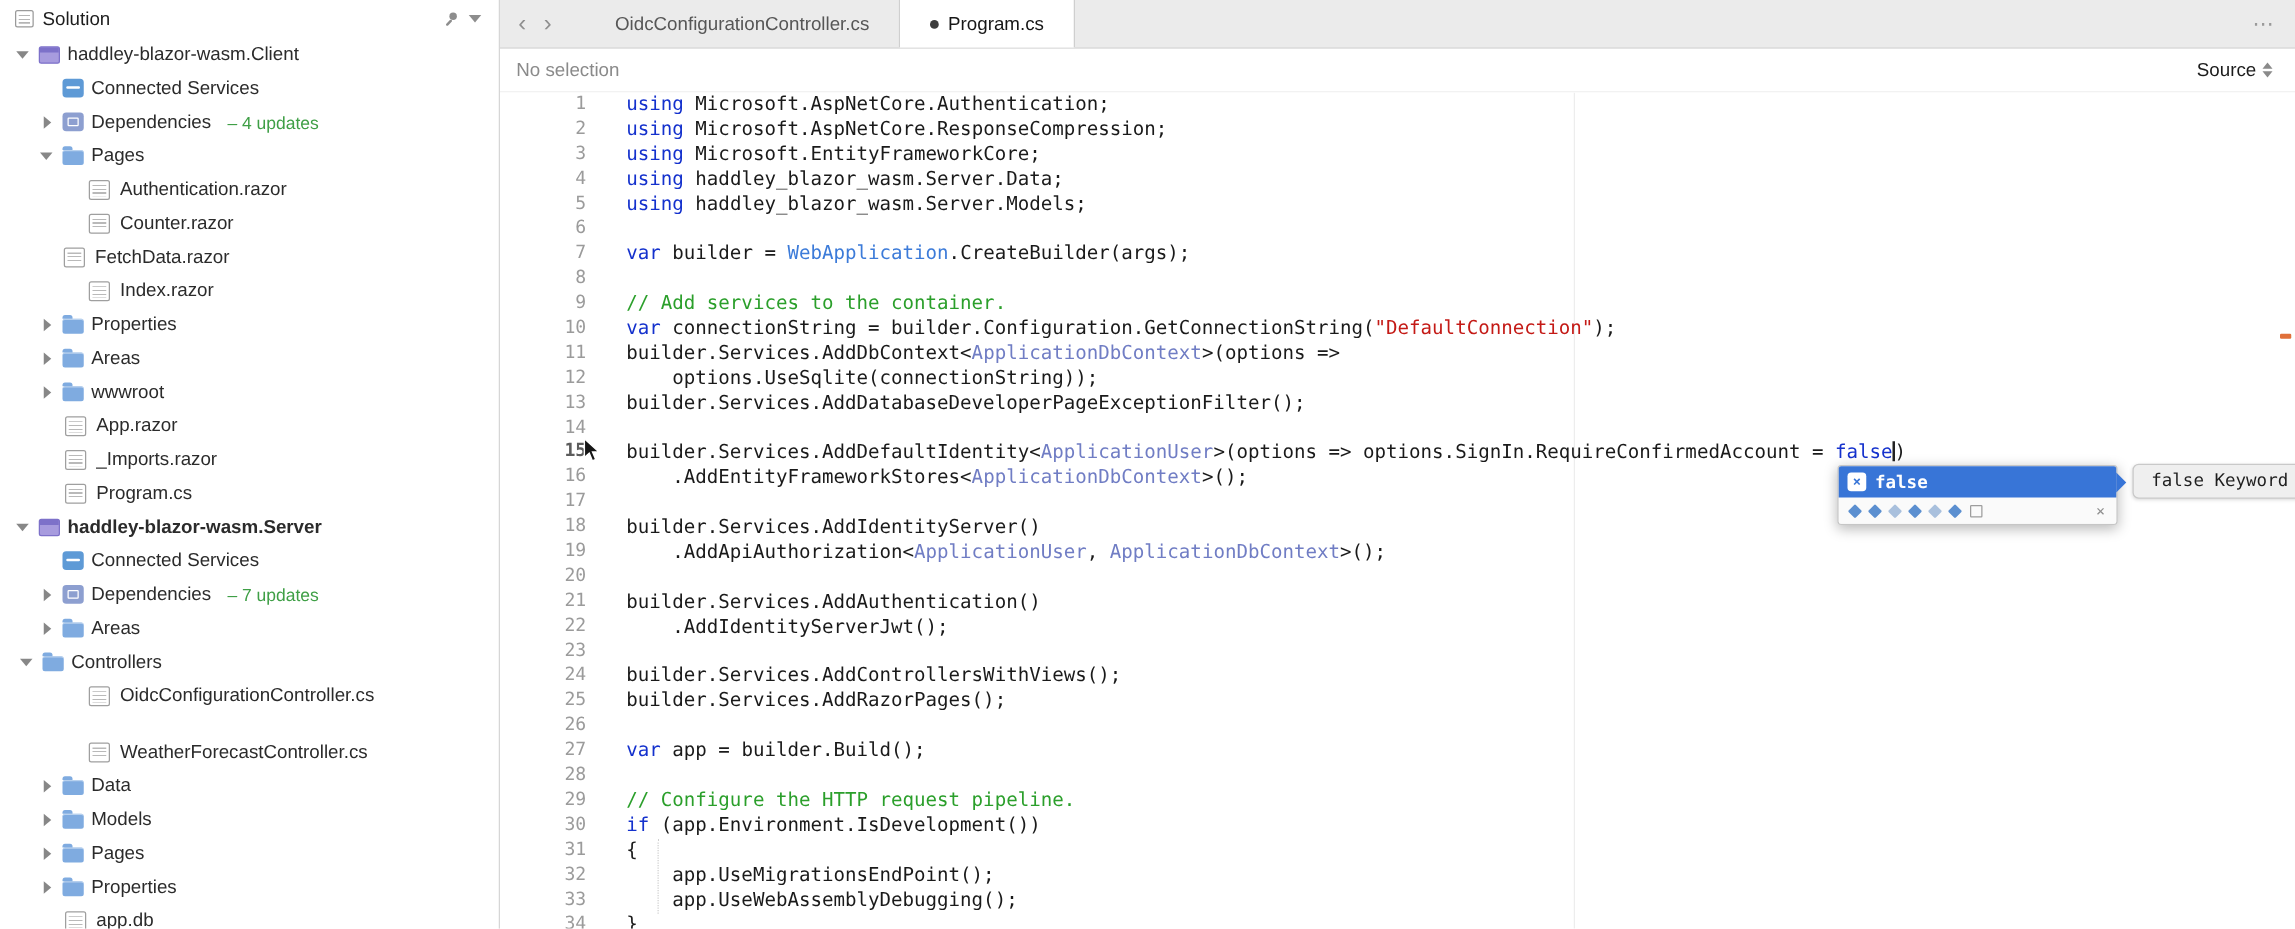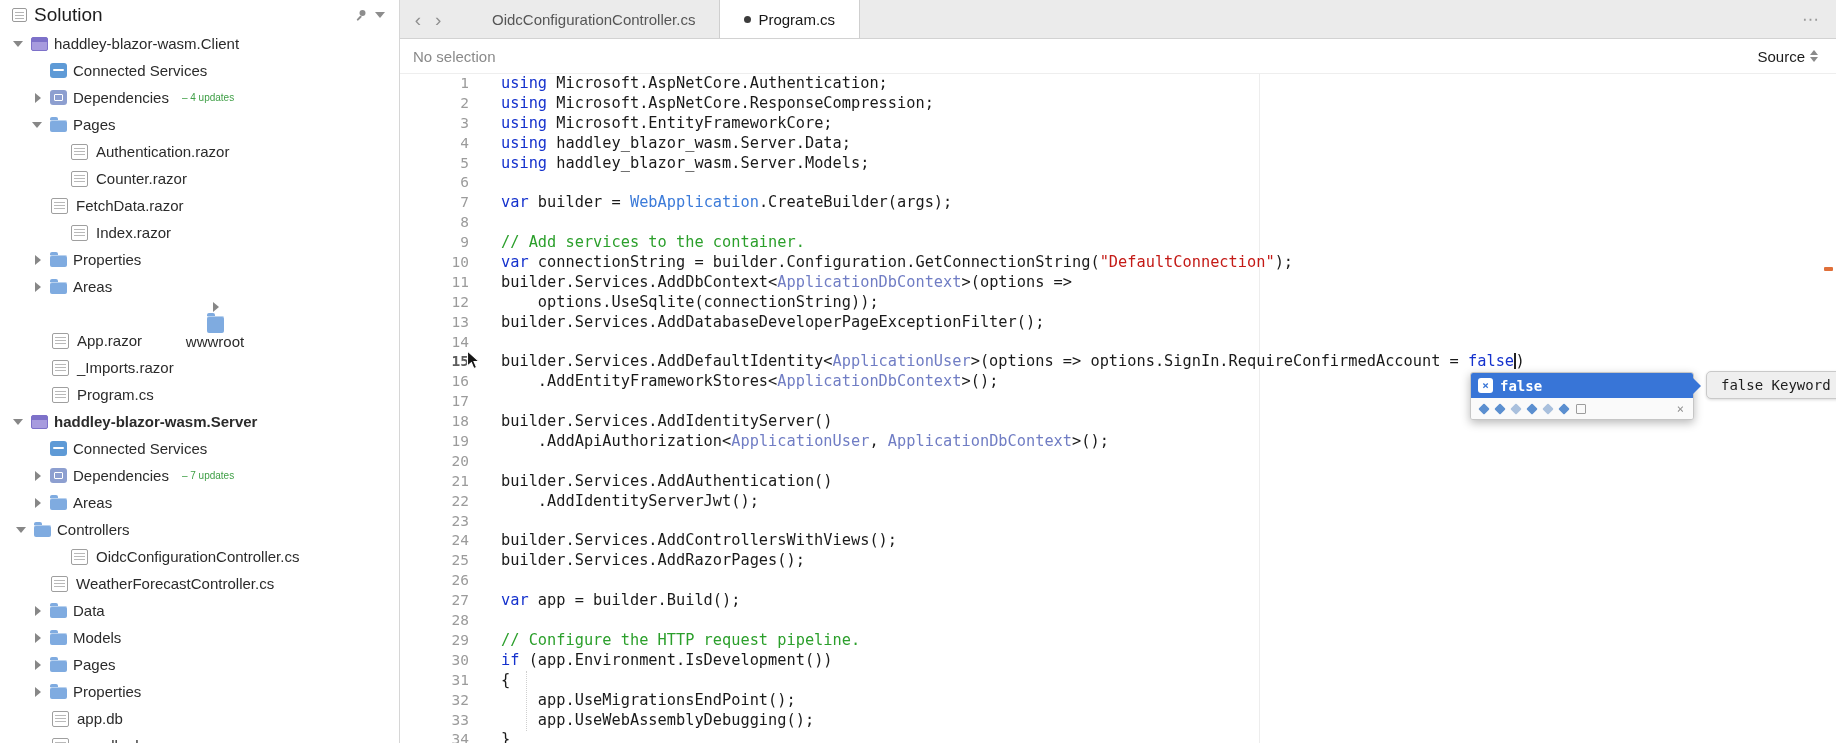--- a/index.html
+++ b/index.html
@@ -9,42 +9,42 @@
     font-family:"Liberation Sans", sans-serif; -webkit-font-smoothing:antialiased;
   }
   .app { display:flex; width:1836px; height:743px; }
 
   
   .sidebar { width:400px; flex:0 0 400px; border-right:1px solid #d6d6d6; background:#fff; overflow:hidden; }
   .sidebar-header { height:30px; display:flex; align-items:center; padding:0 14px 0 12px; gap:7px; }
   .sol-icon { width:15px; height:14px; border:1px solid #9a9a9a; border-radius:2px; position:relative; }
   .sol-icon::before { content:""; position:absolute; left:2px; right:2px; top:3px; height:7px;
     background:repeating-linear-gradient(to bottom,#b5b5b5 0 1px, transparent 1px 3px); }
-  .sidebar-header .title { font-size:19px; color:#1d1d1d; }
+  .sidebar-header .title { font-size:15px; color:#1d1d1d; }
   .sidebar-header .spacer { flex:1; }
   .hdr-chev { width:0; height:0; border-left:5px solid transparent; border-right:5px solid transparent; border-top:6px solid #8d8d8d; }
   .tree { font-size:15px; color:#2b2b2b; }
   .tree-row { height:27px; display:flex; align-items:center; column-gap:6px; white-space:nowrap; }
   .tree-row.bold .tlabel { font-weight:bold; }
   .chev { width:13px; height:13px; flex:0 0 13px; position:relative; }
   .chev.col::before { content:""; position:absolute; left:4px; top:2px; border-left:6px solid #878787; border-top:5px solid transparent; border-bottom:5px solid transparent; }
   .chev.exp::before { content:""; position:absolute; left:1px; top:4px; border-top:6px solid #878787; border-left:5px solid transparent; border-right:5px solid transparent; }
   .ticon { width:17px; height:15px; flex:0 0 17px; position:relative; }
   .ticon.folder { background:#7fabe0; height:12px; margin-top:3px; border-radius:2px; box-shadow:inset 0 1px 0 rgba(255,255,255,.45); }
   .ticon.folder::before { content:""; position:absolute; top:-3px; left:0; width:8px; height:3px; background:#7fabe0; border-radius:2px 2px 0 0; }
   .ticon.project { width:16px; height:14px; margin-top:1px; background:#a79bde; border:1px solid #7d71c9; border-radius:2px; }
   .ticon.project::before { content:""; position:absolute; left:0; right:0; top:0; height:4px; background:#7d71c9; }
   .ticon.connected { width:15px; height:15px; background:#5e9ad6; border-radius:3px; }
   .ticon.connected::before { content:""; position:absolute; left:3px; right:3px; top:6px; height:2px; background:#fff; border-radius:1px; }
   .ticon.dependencies { width:15px; height:15px; background:#8d9fd0; border-radius:3px; }
   .ticon.dependencies::before { content:""; position:absolute; left:4px; right:4px; top:4px; bottom:4px; border:1px solid #fff; border-radius:1px; }
   .ticon.doc { width:13px; height:16px; margin:0 2px; background:#fff; border:1px solid #9f9f9f; border-radius:2px; }
   .ticon.doc::before { content:""; position:absolute; left:2px; right:2px; top:3px; height:9px;
     background:repeating-linear-gradient(to bottom,#b9b9b9 0 1px, transparent 1px 3px); }
-  .tbadge { margin-left:7px; color:var(--updates_green); font-size:10px; }
+  .tbadge { margin-left:7px; color:var(--updates_green); font-size:14px; }
 
   
   .main { flex:1; display:flex; flex-direction:column; min-width:0; }
   .tabbar { height:39px; flex:0 0 39px; background:#ebebeb; border-bottom:1px solid #d2d2d2; display:flex; align-items:stretch; }
   .nav { width:56px; display:flex; align-items:center; justify-content:center; gap:14px; color:#8f8f8f; font-size:19px; }
   .navbtn { cursor:default; line-height:1; }
   .tabs { display:flex; padding-left:12px; }
   .tab { display:flex; align-items:center; gap:7px; padding:0 24px; font-size:15px; color:#565656; }
   .tab.active { background:#fff; border-left:1px solid #cfcfcf; border-right:1px solid #cfcfcf; color:#161616; }
   .dot { width:7px; height:7px; border-radius:50%; background:#3c3c3c; }
@@ -157,21 +157,21 @@
         <div class="tree-row" style="padding-left: 31px;">
           <span class="chev col"></span>
           <span class="ticon folder"></span>
           <span class="tlabel">Properties</span>
         </div>
         <div class="tree-row" style="padding-left: 31px;">
           <span class="chev col"></span>
           <span class="ticon folder"></span>
           <span class="tlabel">Areas</span>
         </div>
-        <div class="tree-row" style="padding-left: 31px; flex-direction: column;">
+        <div class="tree-row" style="padding-left: 31px;">
           <span class="chev col"></span>
           <span class="ticon folder"></span>
           <span class="tlabel">wwwroot</span>
         </div>
         <div class="tree-row" style="padding-left: 31px;">
           <span class="chev "></span>
           <span class="ticon doc"></span>
           <span class="tlabel">App.razor</span>
         </div>
         <div class="tree-row" style="padding-left: 31px;">
@@ -208,21 +208,21 @@
         <div class="tree-row" style="padding-left: 15px;">
           <span class="chev exp"></span>
           <span class="ticon folder"></span>
           <span class="tlabel">Controllers</span>
         </div>
         <div class="tree-row" style="padding-left: 50px;">
           <span class="chev "></span>
           <span class="ticon doc"></span>
           <span class="tlabel">OidcConfigurationController.cs</span>
         </div>
-        <div class="tree-row" style="padding-left: 30px;">
+        <div class="tree-row" style="padding-left: 50px; margin-top: 18px;">
           <span class="chev "></span>
           <span class="ticon doc"></span>
           <span class="tlabel">WeatherForecastController.cs</span>
         </div>
         <div class="tree-row" style="padding-left: 31px;">
           <span class="chev col"></span>
           <span class="ticon folder"></span>
           <span class="tlabel">Data</span>
         </div>
         <div class="tree-row" style="padding-left: 31px;">

